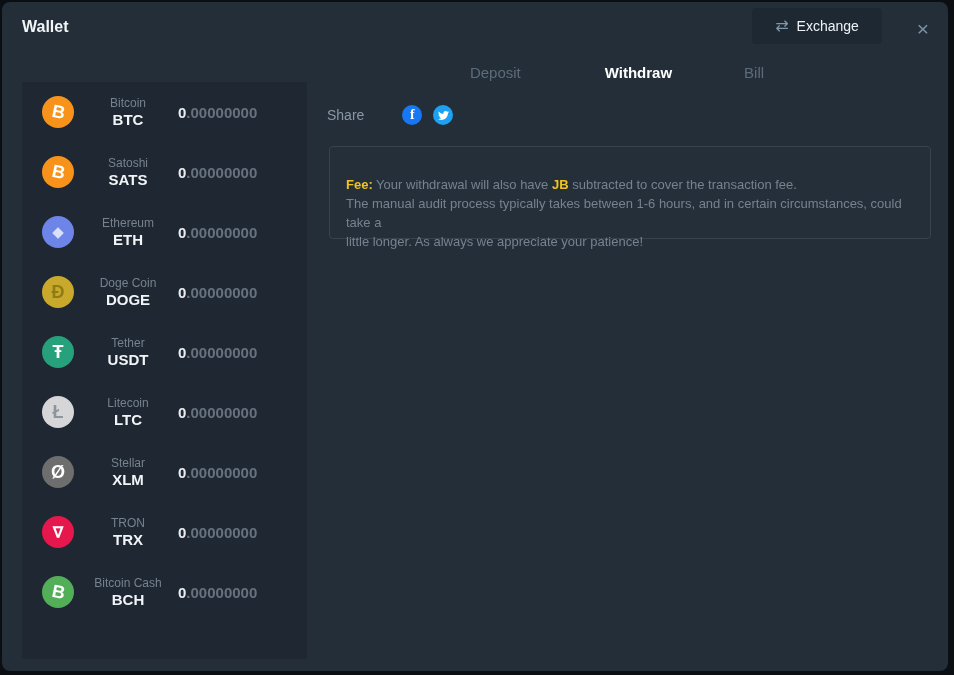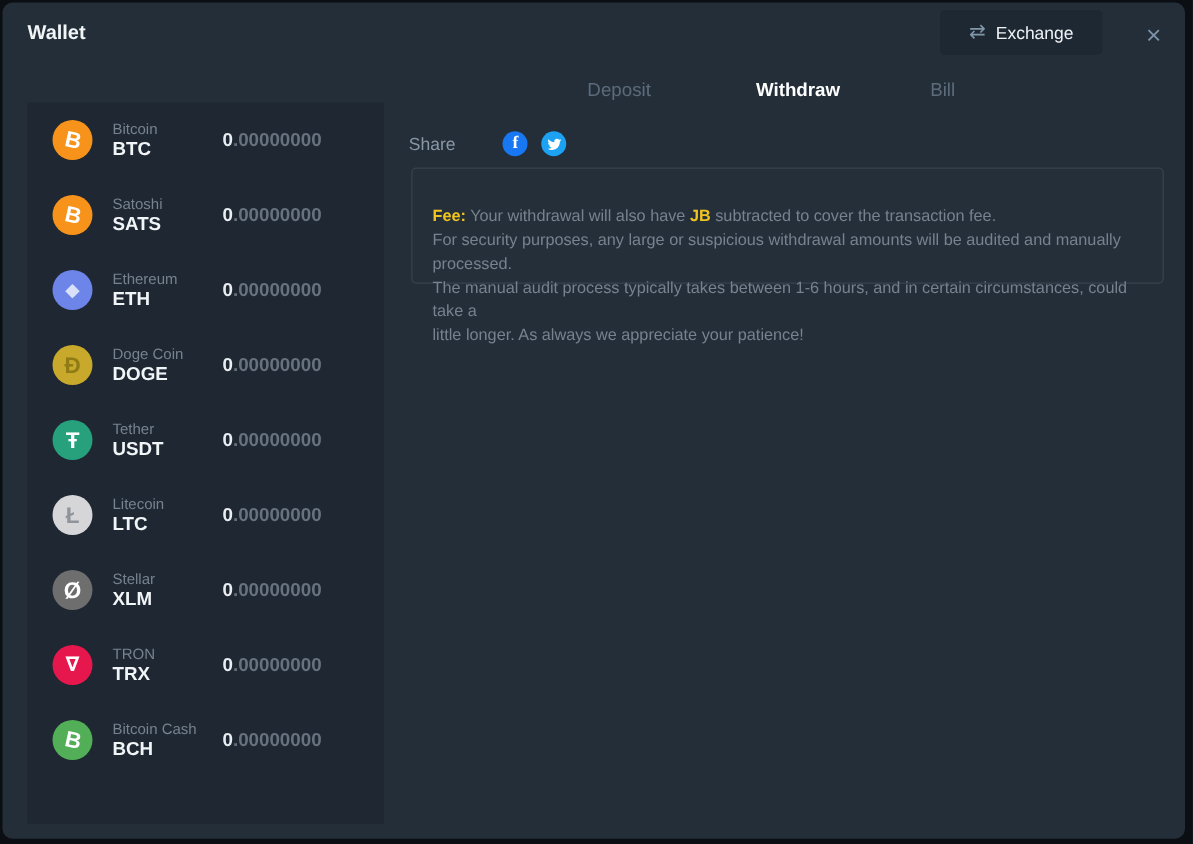--- a/index.html
+++ b/index.html
@@ -19,21 +19,21 @@
              color:#7e93a7; font-size:21px; line-height:26px; text-align:center; cursor:pointer; }
 
   .my-balance { position:absolute; left:20px; top:60px; font-size:14px; color:#8b98a7;margin-top:21px; }
 
   
   .panel { position:absolute; left:20px; top:80px; width:285px; height:577px;
            background:#1e2732; overflow:hidden; }
   .coin-row { position:relative; height:60px; display:flex; align-items:center; padding-left:20px; cursor:pointer; }
   .coin-ic { width:32px; height:32px; border-radius:50%; display:flex; align-items:center;
              justify-content:center; font-weight:bold; flex:0 0 32px; }
-  .coin-names { margin-left:16px; width:76px; }
+  .coin-names { margin-left:16px; width:76px;text-align:center; }
   .coin-name { font-size:12px; color:#76828e; }
   .coin-tick { font-size:15px; font-weight:bold; color:#f2f5f7; margin-top:1px; }
   .coin-bal { font-size:15px; font-weight:bold; margin-left:12px; white-space:nowrap; }
   .bal-int { color:#e9edf1; }
   .bal-frac { color:#68727e; }
 
   .c-btc  { background:#f7931a; color:#fff; font-size:18px; }
   .c-sats { background:#f7931a; color:#fff; font-size:18px; }
   .c-eth  { background:#6d84e8; color:#d9e0f8; font-size:15px; }
   .c-doge { background:#c9a92c; color:#8f7c14; font-size:18px; }
@@ -63,21 +63,21 @@
   .share-row { position:absolute; left:325px; top:103px; display:flex; align-items:center; }
   .share-label { font-size:14px; color:#8a97a5; margin-right:38px; }
   .soc { width:20px; height:20px; border-radius:50%; display:flex; align-items:center;
          justify-content:center; cursor:pointer; }
   .fb { background:#1877f2; color:#fff; font-size:14px; font-weight:bold;
         font-family:"Liberation Serif","DejaVu Serif",serif; margin-right:11px; }
   .tw { background:#1da1f2; }
   .tw svg { width:11px; height:11px; fill:#fff; }
 
   
-  .notice { position:absolute; left:327px; top:132px; width:602px; height:93px;
+  .notice { position:absolute; left:327px; top:144px; width:602px; height:93px;
             background:#242f3a; border:1px solid #39434e; border-radius:4px;
             padding:28px 16px; font-size:13px; line-height:19px; color:#76828f; }
   .yellow { color:#f0c420; font-weight:bold; }
 </style>
 </head>
 <body>
 
 <div class="modal">
 
   <div class="hdr-title">Wallet</div>
@@ -205,18 +205,17 @@
     <span class="soc fb">f</span>
     <span class="soc tw">
       <svg viewBox="0 0 24 24">
           <path d="M23.953 4.57a10 10 0 01-2.825.775 4.958 4.958 0 002.163-2.723c-.951.555-2.005.959-3.127 1.184a4.92 4.92 0 00-8.384 4.482C7.69 8.095 4.067 6.13 1.64 3.162a4.822 4.822 0 00-.666 2.475c0 1.71.87 3.213 2.188 4.096a4.904 4.904 0 01-2.228-.616v.06a4.923 4.923 0 003.946 4.827 4.996 4.996 0 01-2.212.085 4.936 4.936 0 004.604 3.417 9.867 9.867 0 01-6.102 2.105c-.39 0-.779-.023-1.17-.067a13.995 13.995 0 007.557 2.209c9.053 0 13.998-7.496 13.998-13.985 0-.21 0-.42-.015-.63A9.935 9.935 0 0024 4.59z"></path>
         </svg>
     </span>
   </div>
 
   <div class="notice">
     <div><span class="yellow">Fee:</span><span> Your withdrawal will also have </span><span class="yellow">JB</span><span> subtracted to cover the transaction fee.</span></div>
-    <div>For security purposes, any large or suspicious withdrawal amounts will be audited and manually processed.</div>
     <div>The manual audit process typically takes between 1-6 hours, and in certain circumstances, could take a</div>
     <div>little longer. As always we appreciate your patience!</div>
   </div>
 
 </div>
 
 </body></html>

